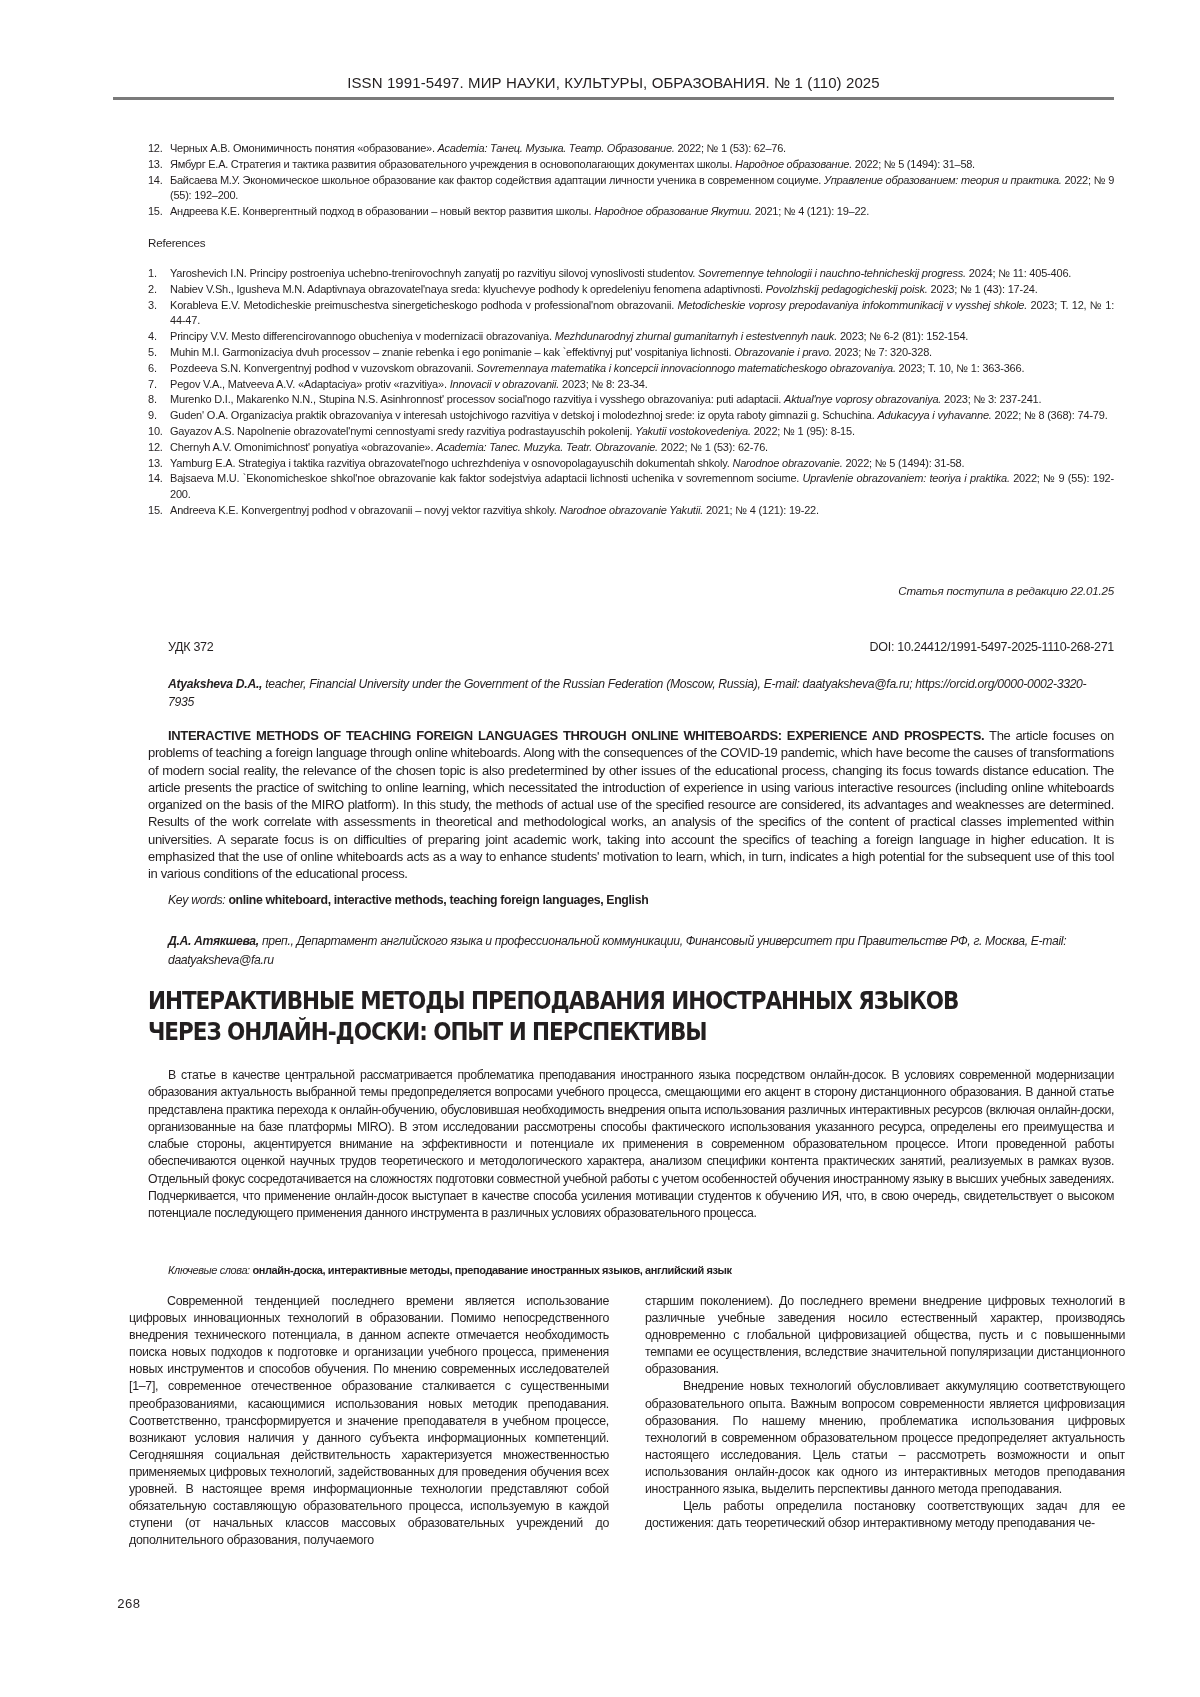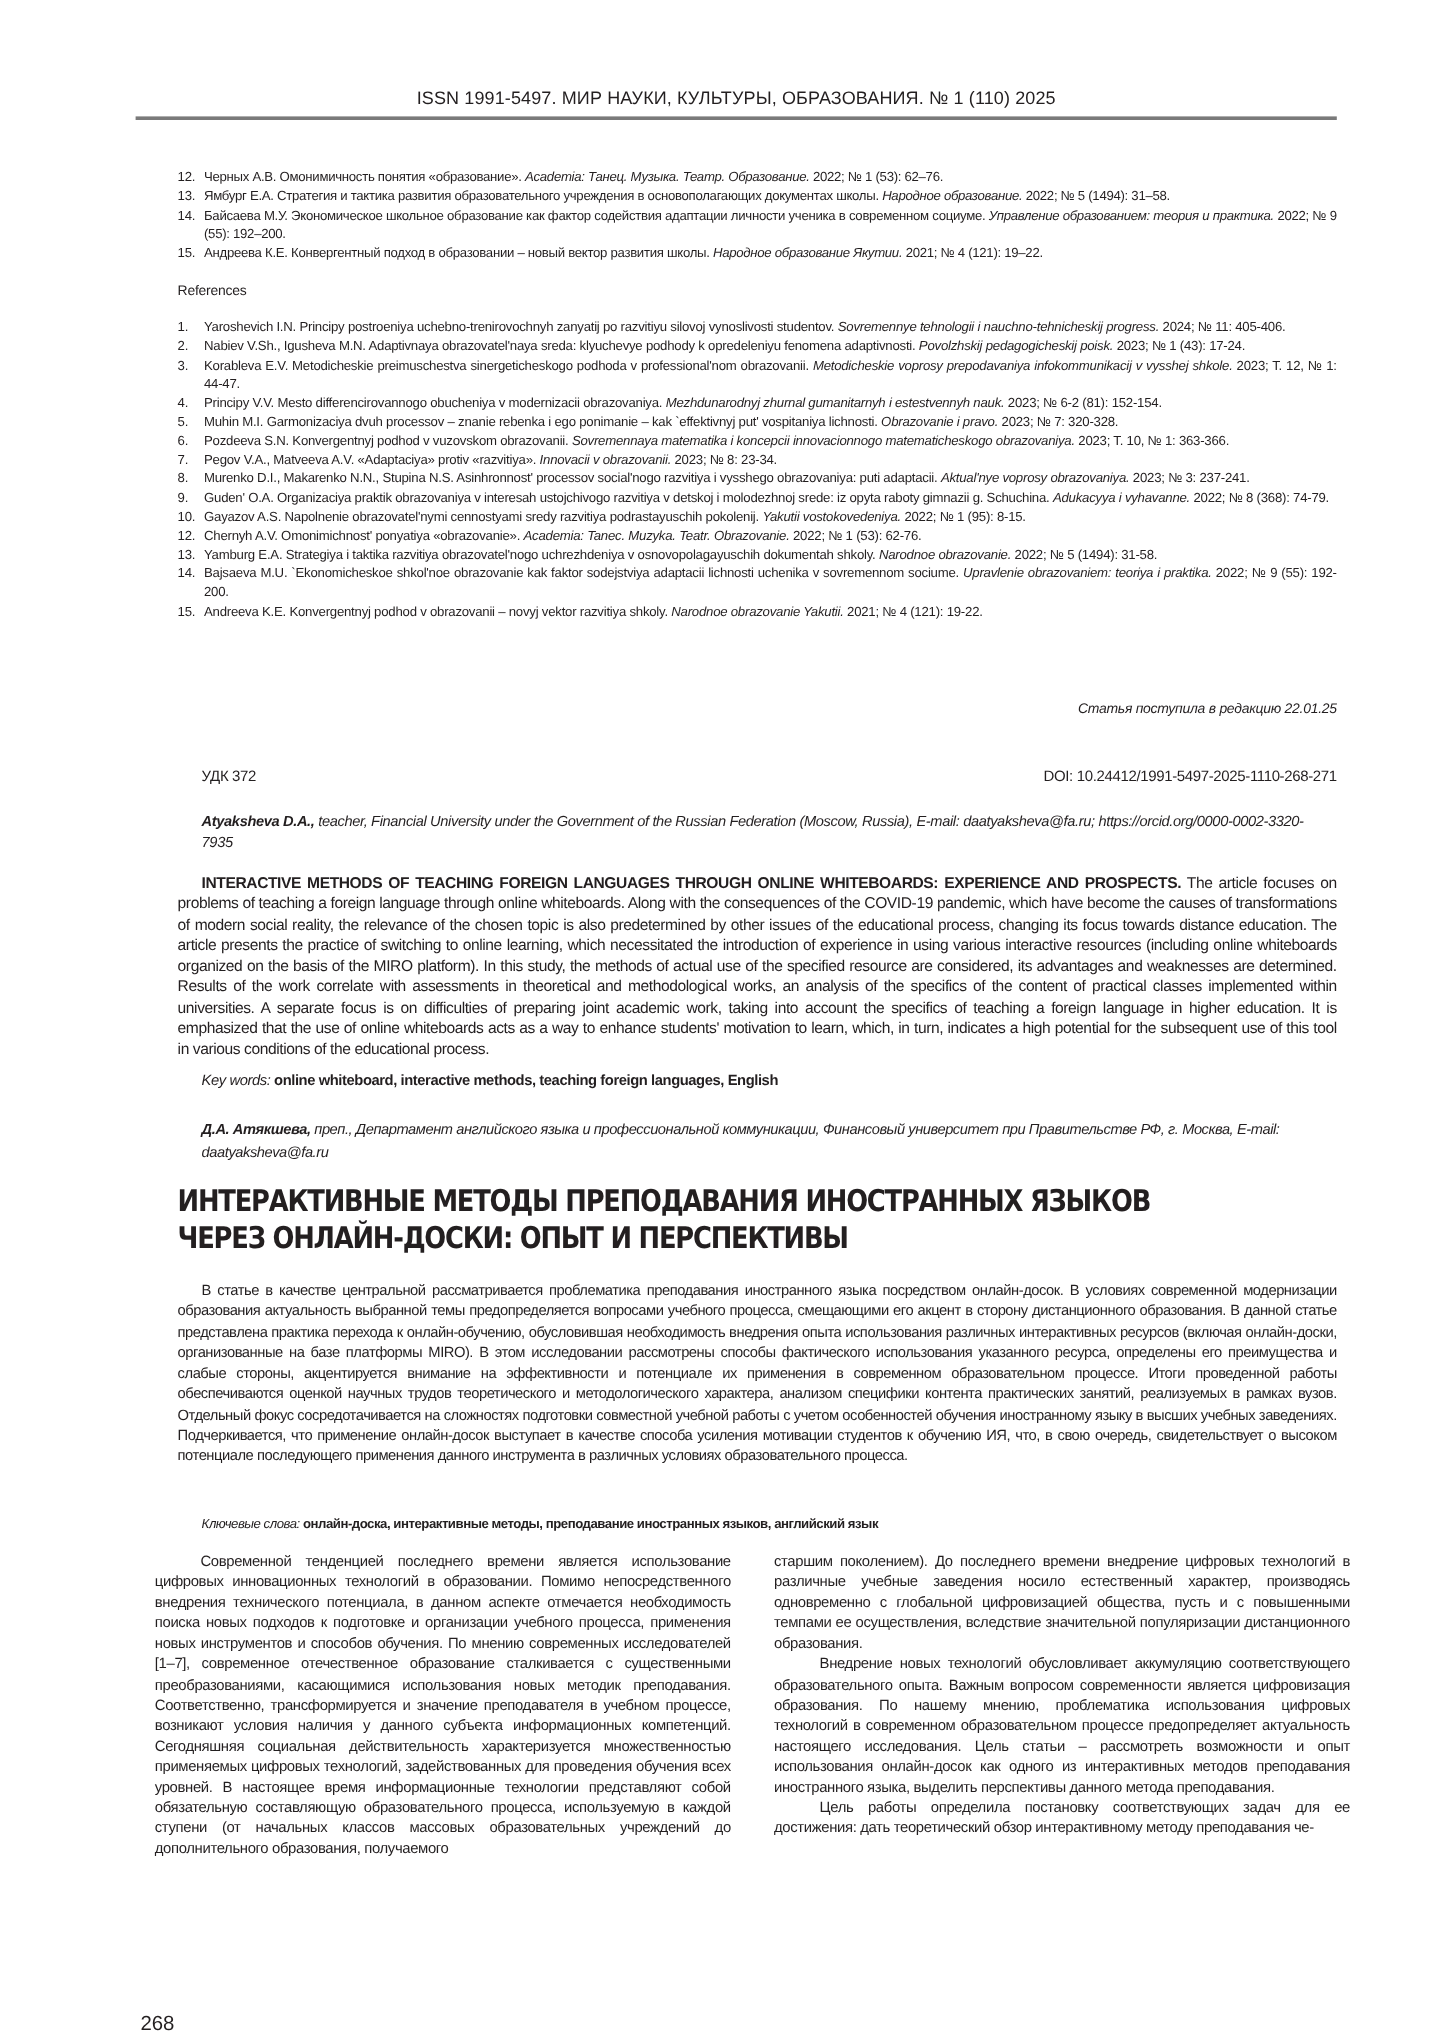--- a/index.html
+++ b/index.html
@@ -70,21 +70,21 @@
     position: absolute; left: 168px; top: 1264px; font-size: 11px; letter-spacing: -0.4px;
   }
   .col {
     position: absolute; top: 1293px; width: 480px;
     font-size: 12.4px; line-height: 17.1px; text-align: justify; letter-spacing: -0.3px;
   }
   .col-left { left: 129px; }
   .col-right { left: 645px; }
   .col p { margin: 0; }
   .col .ind { text-indent: 38px; }
-  .page-number { position: absolute; left: 117px; top: 1677px; font-size: 17px; }
+  .page-number { position: absolute; left: 117px; top: 1597px; font-size: 13px; font-family: Liberation Mono, monospace; }
 </style>
 </head>
 <body>
 
 <div class="page-header">ISSN 1991-5497. МИР НАУКИ, КУЛЬТУРЫ, ОБРАЗОВАНИЯ. № 1 (110) 2025</div>
 <div class="header-rule"></div>
 
 <div class="reflist refs-ru">
   <div class="ref"><span class="num">12.</span><span>Черных А.В. Омонимичность понятия «образование». </span><i>Academia: Танец. Музыка. Театр. Образование.</i><span> 2022; № 1 (53): 62–76.</span></div>
   <div class="ref"><span class="num">13.</span><span>Ямбург Е.А. Стратегия и тактика развития образовательного учреждения в основополагающих документах школы. </span><i>Народное образование.</i><span> 2022; № 5 (1494): 31–58.</span></div>

